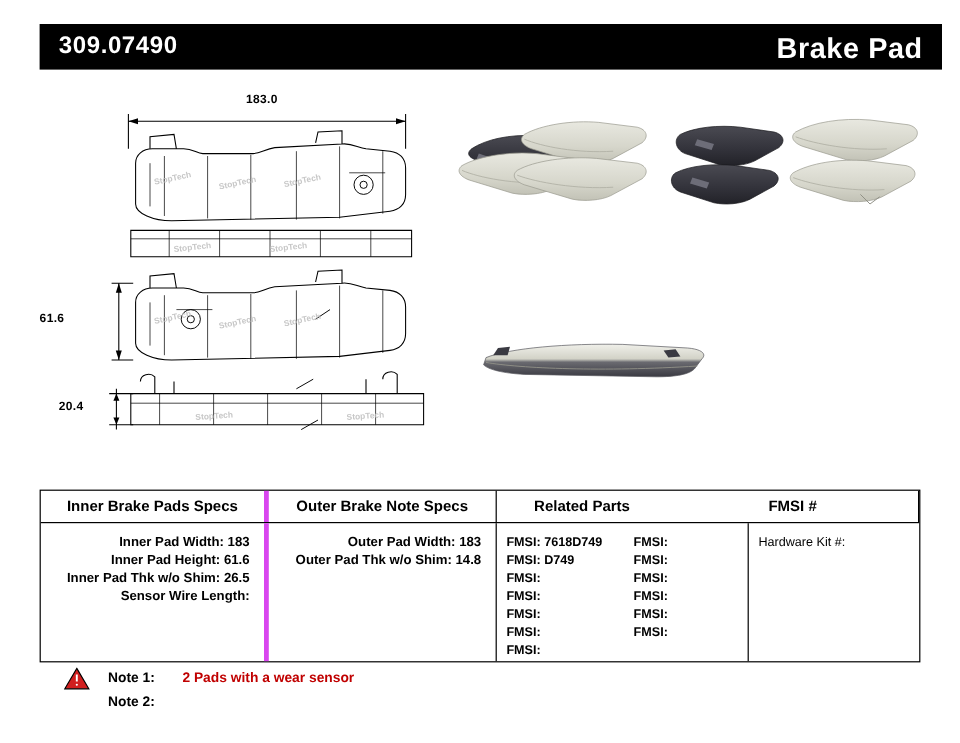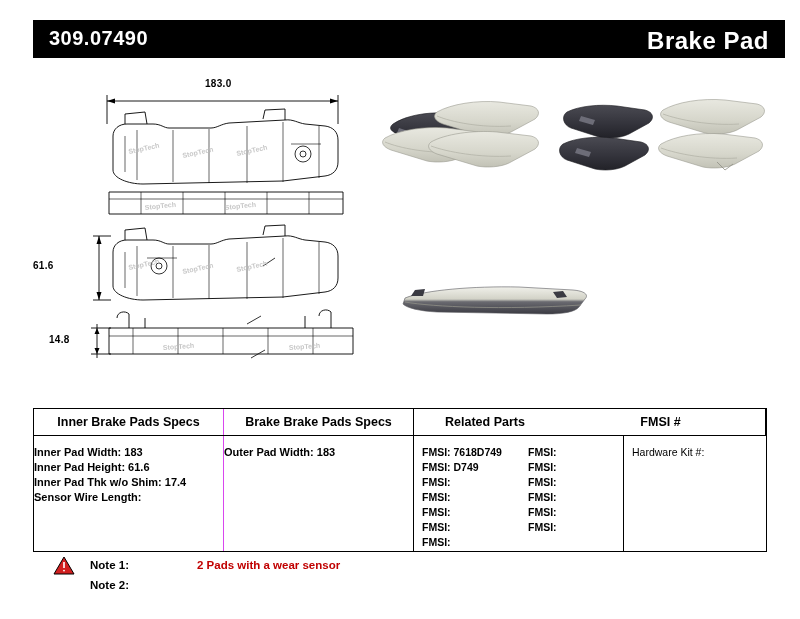--- a/index.html
+++ b/index.html
@@ -89,28 +89,29 @@
   }
   .col-h {
     box-sizing: border-box;
     display: flex;
     align-items: center;
     justify-content: center;
     font-size: 12.5px;
     font-weight: bold;
     height: 26px;
   }
-  .c1 { width: 190px; border-right: 1px solid #d946ef; }
+  .c1 { width: 190px; border-right: 4px solid #d946ef; }
   .c2 { width: 190px; border-right: 1px solid #000; }
   .c3 { width: 210px; border-right: 1px solid #000; }
   .c4 { width: 142px; }
 
   .spec-line {
     font-size: 11px;
     font-weight: bold;
+    text-align: right;
     padding-right: 12px;
     line-height: 15px;
     white-space: nowrap;
   }
   .body-pad { padding-top: 9px; }
 
   .fmsi-wrap {
     padding-top: 9px;
     padding-left: 8px;
     display: flex;
@@ -139,21 +140,20 @@
     left: 33px;
     top: 555px;
     width: 500px;
   }
   .note-row {
     display: flex;
     align-items: center;
     height: 20px;
     font-size: 11.5px;
     font-weight: bold;
-    gap: 45px;
   }
   .note-label { width: 62px; padding-left: 57px; }
   .note-val { color: #c00000; }
   .warn-icon {
     position: absolute;
     left: 20px;
     top: 1px;
     width: 22px;
     height: 19px;
   }
@@ -329,43 +329,44 @@
                    L546 241 C542 246 530 248 514 248 L404 246 C386 245 374 242 370 238 Z" fill="url(#edgegrad)" stroke="#5a5a60" stroke-width="0.6"></path>
           <path d="M372 236 C400 241 470 244 548 239" fill="none" stroke="#8f8f86" stroke-width="0.8"></path>
           <path d="M378 230 L382 224 L392 223 L390 230 Z" fill="#3a3a42" stroke="none"></path>
           <path d="M520 226 L530 225 L534 231 L524 232 Z" fill="#3a3a42" stroke="none"></path>
         </g>
       </g>
     </svg>
 
     <div class="dim-label" style="left:172px; top:12px;">183.0</div>
     <div class="dim-label" style="left:0; top:194px;text-align:center;">61.6</div>
-    <div class="dim-label" style="left:16px; top:268px;">14.8</div>
+    <div class="dim-label" style="left:16px; top:268px;">20.4</div>
   </div>
 
   <div class="specs">
 
     <div class="specs-head">
       <div class="col-h c1">Inner Brake Pads Specs</div>
-      <div class="col-h c2">Brake Brake Pads Specs</div>
+      <div class="col-h c2">Outer Brake Note Specs</div>
       <div class="col-h c4">Related Parts</div>
       <div class="col-h c3">FMSI #</div>
     </div>
 
     <div class="specs-body">
 
       <div class="col c1 body-pad">
         <div class="spec-line">Inner Pad Width: 183</div>
         <div class="spec-line">Inner Pad Height: 61.6</div>
-        <div class="spec-line">Inner Pad Thk w/o Shim: 17.4</div>
+        <div class="spec-line">Inner Pad Thk w/o Shim: 26.5</div>
         <div class="spec-line">Sensor Wire Length:</div>
       </div>
 
       <div class="col c2 body-pad">
         <div class="spec-line">Outer Pad Width: 183</div>
+        <div class="spec-line">Outer Pad Thk w/o Shim: 14.8</div>
       </div>
 
       <div class="col c3">
         <div class="fmsi-wrap">
           <div class="fmsi-col">
             <div class="fmsi-line">FMSI:  7618D749</div>
             <div class="fmsi-line">FMSI:  D749</div>
             <div class="fmsi-line">FMSI:</div>
             <div class="fmsi-line">FMSI:</div>
             <div class="fmsi-line">FMSI:</div>

